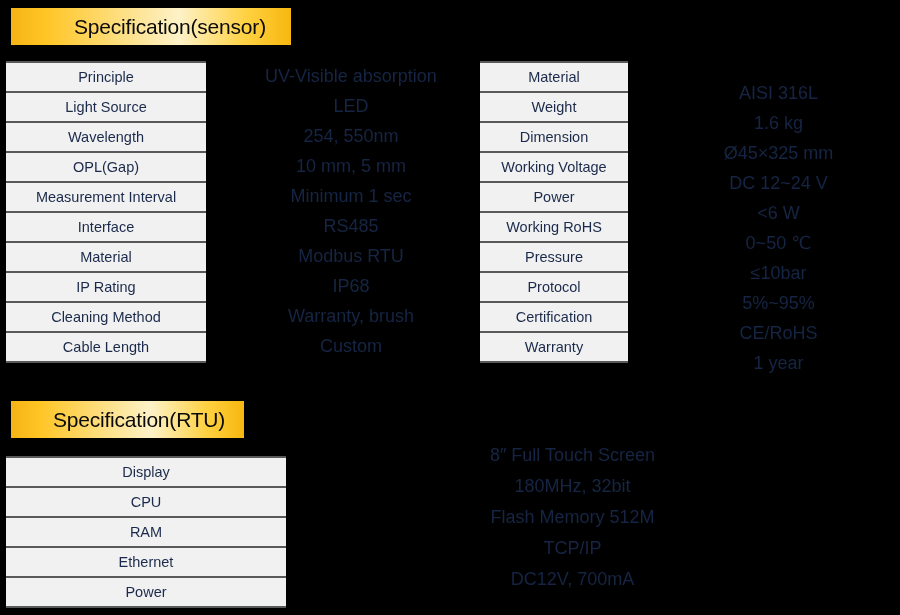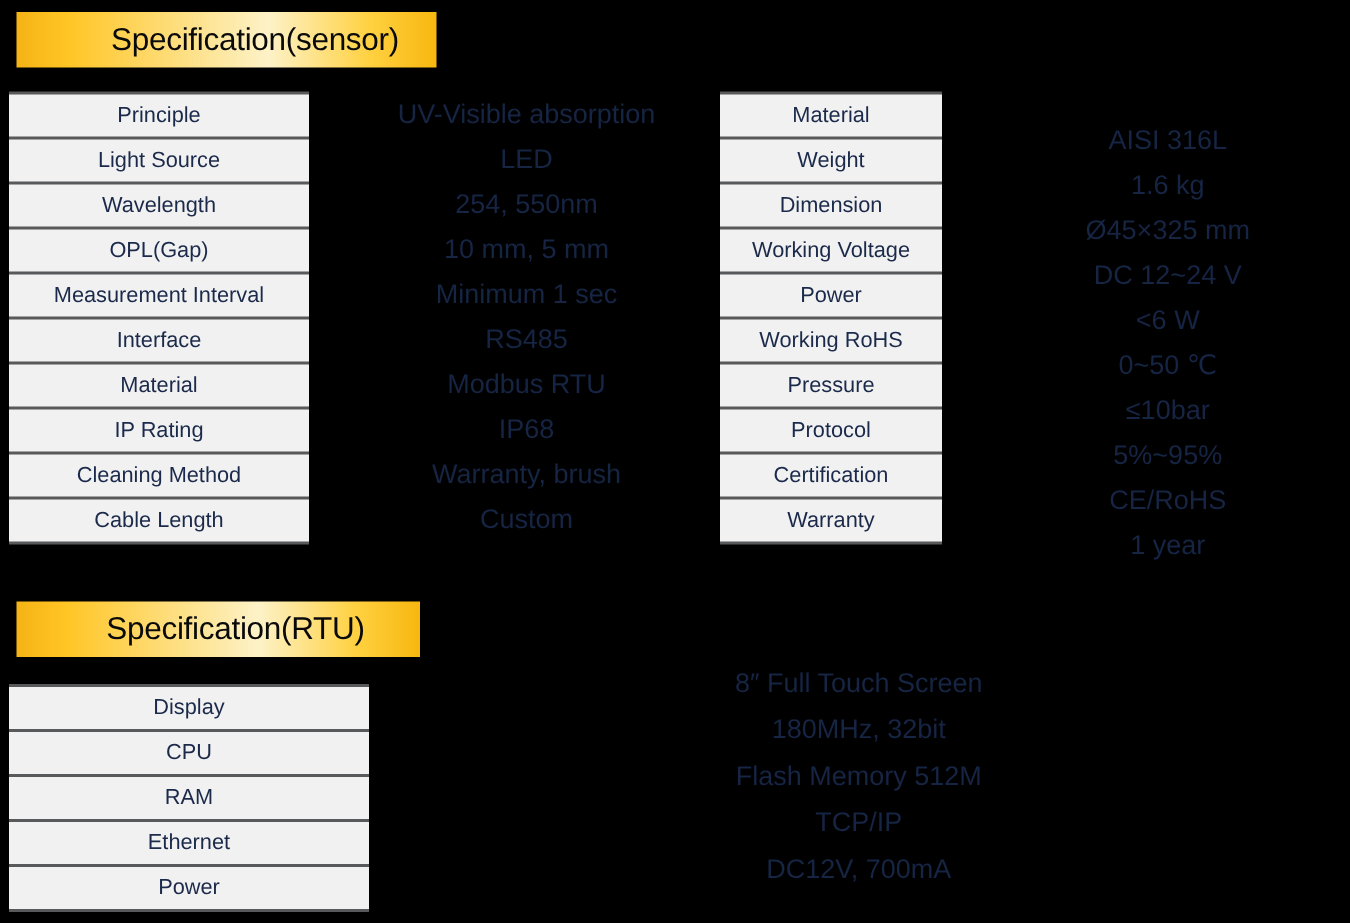--- a/index.html
+++ b/index.html
@@ -34,21 +34,21 @@
     justify-content: center;
   }
   .banner-text {
     font-size: 21px;
     color: #0a0a0a;
     letter-spacing: -0.2px;
     white-space: nowrap;
   }
 
   #banner-sensor { left: 11px; top: 8px; width: 280px; padding-left: 38px; }
-  #banner-rtu    { left: 11px; top: 401px; width: 269px; padding-left: 23px; }
+  #banner-rtu    { left: 11px; top: 401px; width: 233px; padding-left: 23px; }
 
   
   .spec-table {
     position: absolute;
     border-collapse: collapse;
     border-spacing: 0;
   }
   .spec-table td {
     background: #f1f1f1;
     border-top: 2px solid #58595b;
@@ -59,21 +59,21 @@
     font-size: 14.5px;
     color: #1b2a4a;
     padding: 0 4px;
     line-height: 1;
     white-space: nowrap;
   }
   .spec-table tr:last-child td { border-bottom: 2px solid #58595b; }
 
   #table-sensor-left  { left: 6px;   top: 61px;  width: 200px; }
   #table-sensor-right { left: 480px; top: 61px;  width: 148px; }
-  #table-rtu          { left: 6px;   top: 456px; width: 240px; }
+  #table-rtu          { left: 6px;   top: 456px; width: 280px; }
 
   
   .value-col { position: absolute; }
   .value-cell {
     height: 30px;
     line-height: 30px;
     text-align: center;
     font-size: 18px;
     color: #162544;
     white-space: nowrap;

